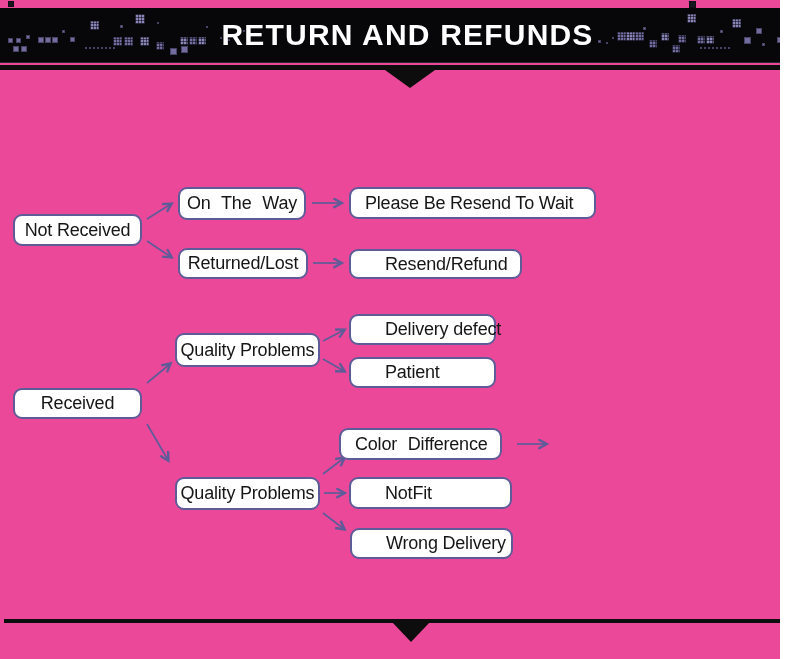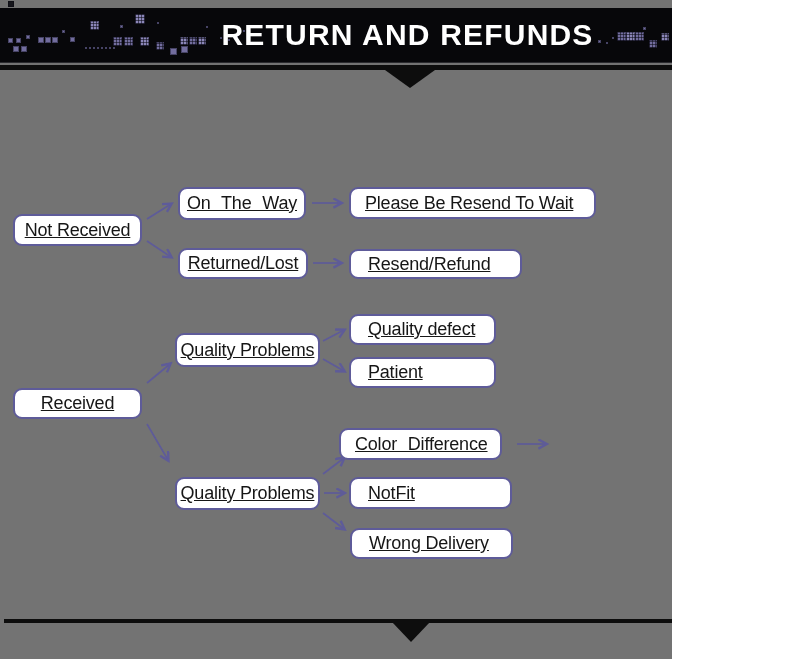--- a/index.html
+++ b/index.html
@@ -1,17 +1,17 @@
 <!DOCTYPE html>
 <html><head>
 <meta charset="utf-8">
 <style>
   html,body{margin:0;padding:0;background:#ffffff;}
   .canvas{
-    position:relative;width:672px;height:659px;background:#737373;overflow:hidden;
+    position:relative;width:780px;height:659px;background:#ec4899;overflow:hidden;
     font-family:"Liberation Sans","DejaVu Sans",sans-serif;
   }
   
   .header-bar{
     position:absolute;left:0;top:8px;width:797px;height:54px;
     background:#07070a;border-bottom:1px solid #2a2a2e;
   }
   .header-title{
     position:absolute;left:0;top:8px;width:797px;height:54px;
     display:flex;align-items:center;justify-content:center;
@@ -36,24 +36,24 @@
     position:absolute;left:392px;top:622px;width:0;height:0;
     border-left:19px solid transparent;border-right:19px solid transparent;
     border-top:20px solid #0d0d0d;
   }
   
   .arrows{position:absolute;left:0;top:0;width:800px;height:659px;pointer-events:none;}
   .node{
     position:absolute;box-sizing:border-box;background:#ffffff;
     border:2px solid #5e5b99;border-radius:9px;
     display:flex;align-items:center;
-    font-size:18px;letter-spacing:-0.2px;color:#161616;white-space:nowrap;text-decoration:underline;
+    font-size:18px;letter-spacing:-0.2px;color:#161616;white-space:nowrap;
   }
   .node.center{justify-content:center;}
-  .node.lpad{padding-left:17px;}
+  .node.lpad{padding-left:34px;}
   .node.lpad2{padding-left:14px;}
   .ws{word-spacing:6px;}
 </style>
 </head>
 <body>
 
 <div class="canvas">
 
   <div class="header-bar"></div>
   <div class="decor-layer">
@@ -174,21 +174,21 @@
 
   <div class="node center" style="left:13px;top:388px;width:129px;height:31px">
     <span>Received</span>
   </div>
 
   <div class="node center" style="left:175px;top:333px;width:145px;height:34px">
     <span>Quality Problems</span>
   </div>
 
   <div class="node lpad" style="left:349px;top:314px;width:147px;height:31px">
-    <span>Quality defect</span>
+    <span>Delivery defect</span>
   </div>
 
   <div class="node lpad" style="left:349px;top:357px;width:147px;height:31px">
     <span>Patient</span>
   </div>
 
   <div class="node center" style="left:175px;top:477px;width:145px;height:33px">
     <span>Quality Problems</span>
   </div>
 

